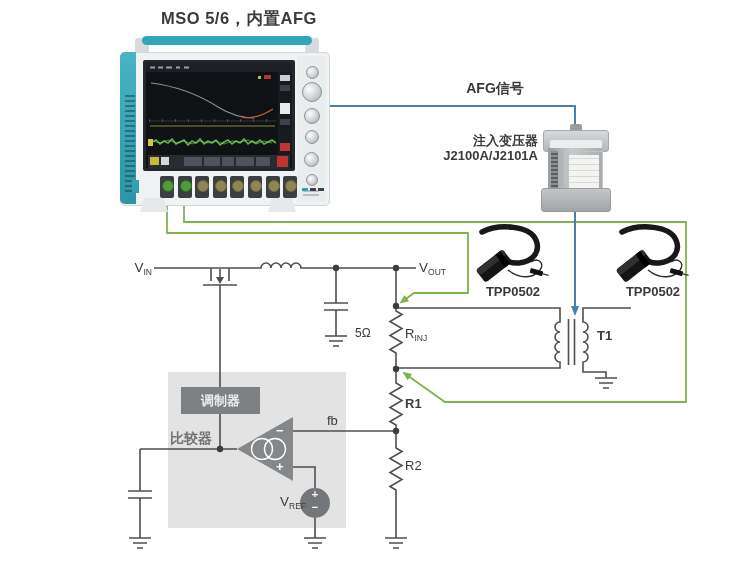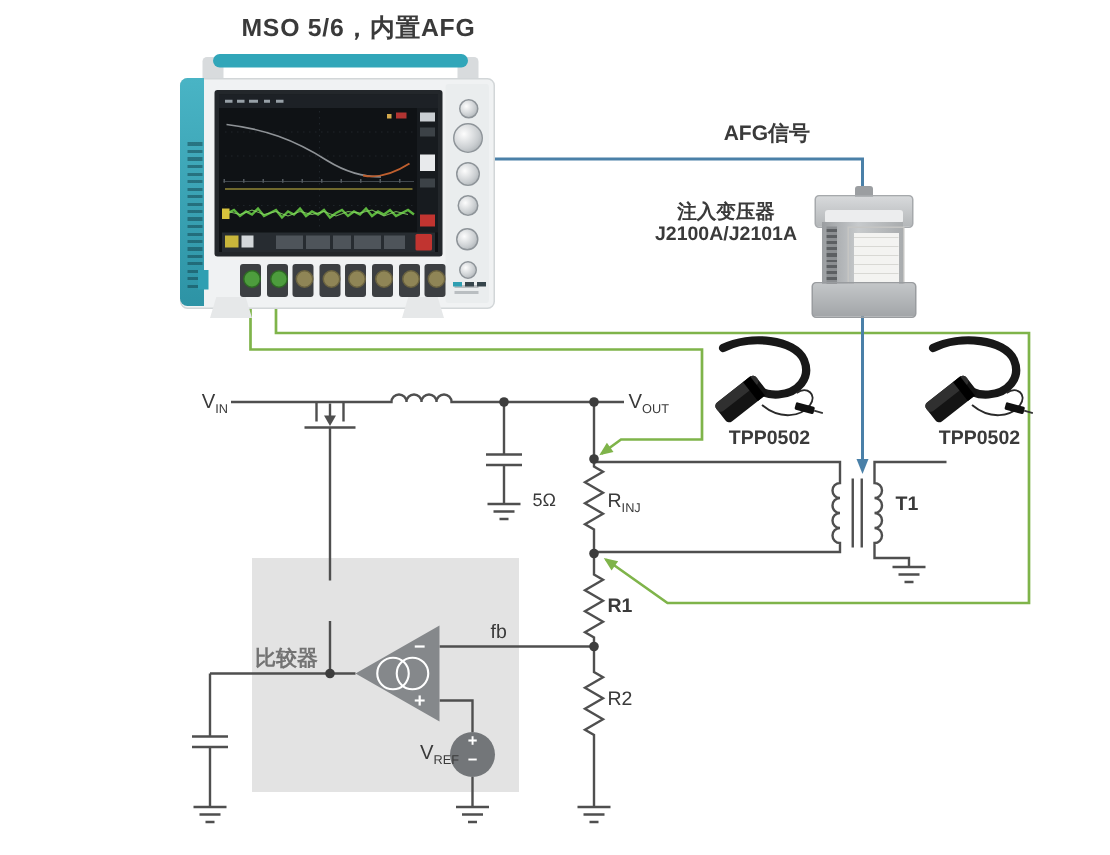--- a/index.html
+++ b/index.html
@@ -1,21 +1,21 @@
 <!DOCTYPE html>
 <html><head>
 <meta charset="utf-8">
 <style>
   html,body{margin:0;padding:0;}
   body{font-family:"Liberation Sans",sans-serif;}
   .canvas{position:relative;width:740px;height:570px;background:#ffffff;overflow:hidden;margin-left:48px;}
   .abs{position:absolute;}
   .lbl{position:absolute;color:#3a3a3a;font-family:"Liberation Sans",sans-serif;white-space:nowrap;}
   .b{font-weight:bold;}
-  .ctr{text-align:center;white-space:normal;}
+  .ctr{text-align:right;white-space:normal;}
   .sub{font-size:8.5px;position:relative;top:2.5px;text-align:center;}
   
   .ctrl-box{left:120px;top:372px;width:178px;height:156px;background:#e3e3e3;z-index:1;}
   .mod-box{left:133px;top:387px;width:79px;height:27px;background:#7d8184;color:rgba(255,255,255,.85);
            font-size:13px;font-weight:bold;line-height:27px;text-align:center;z-index:4;}
   
   .scope{left:70px;top:36px;width:212px;height:178px;z-index:3;}
   .scope *{position:absolute;}
   .handle-arm{width:14px;height:26px;background:#d8dbdd;border-radius:3px;top:2px;}
   .handle-bar{left:24px;top:0;width:170px;height:9px;background:#31a6b9;border-radius:5px;}
@@ -256,21 +256,21 @@
         <div class="dev-topface"></div>
       </div>
     <div class="dev-body"></div>
     <div class="dev-strip"></div>
     <div class="dev-label"></div>
     <div class="dev-botcap"></div>
   </div>
 
   <div class="lbl b toplayer" style="left:113px;top:8px;font-size:16.5px;letter-spacing:.5px;">MSO 5/6，内置AFG</div>
 
-  <div class="lbl b toplayer" style="left:402px;top:80px;width:90px;text-align:right;font-size:14px;">AFG信号</div>
+  <div class="lbl b toplayer" style="left:402px;top:80px;width:90px;text-align:center;font-size:14px;">AFG信号</div>
 
   <div class="lbl b toplayer ctr" style="left:382px;top:133px;width:108px;font-size:13px;line-height:15px;">
     <span>注入变压器</span><br>
     <span>J2100A/J2101A</span>
   </div>
 
   <div class="lbl b toplayer" style="left:423px;top:284px;width:84px;text-align:center;font-size:13px;">TPP0502</div>
   <div class="lbl b toplayer" style="left:563px;top:284px;width:84px;text-align:center;font-size:13px;">TPP0502</div>
 
   <div class="lbl toplayer" style="left:76px;top:260px;width:28px;text-align:right;font-size:13.5px;">
@@ -283,20 +283,21 @@
   <div class="lbl toplayer" style="left:307px;top:326px;width:28px;text-align:left;font-size:12px;">5Ω</div>
   <div class="lbl toplayer" style="left:357px;top:326px;font-size:13px;">
     <span>R</span><span class="sub">INJ</span>
   </div>
 
   <div class="lbl toplayer" style="left:357px;top:396px;font-size:13px;font-weight:bold;">R1</div>
   <div class="lbl toplayer" style="left:357px;top:458px;font-size:13px;">R2</div>
   <div class="lbl toplayer" style="left:279px;top:413px;font-size:13px;">fb</div>
   <div class="lbl toplayer" style="left:549px;top:328px;font-size:13px;font-weight:bold;">T1</div>
 
+  <div class="abs mod-box">调制器</div>
   <div class="lbl b toplayer" style="left:122px;top:430px;font-size:14px;color:#737373;">比较器</div>
 
   <div class="lbl b toplayer" style="left:228px;top:423px;font-size:13px;color:#ffffff;">−</div>
   <div class="lbl b toplayer" style="left:228px;top:459px;font-size:13px;color:#ffffff;">+</div>
 
   <div class="lbl toplayer" style="left:222px;top:494px;width:36px;text-align:right;font-size:13.5px;">
     <span>V</span><span class="sub">REF</span>
   </div>
   <div class="lbl b toplayer" style="left:260px;top:488px;width:14px;text-align:center;font-size:11px;color:#ffffff;">+</div>
   <div class="lbl b toplayer" style="left:260px;top:501px;width:14px;text-align:center;font-size:11px;color:#ffffff;">−</div>

